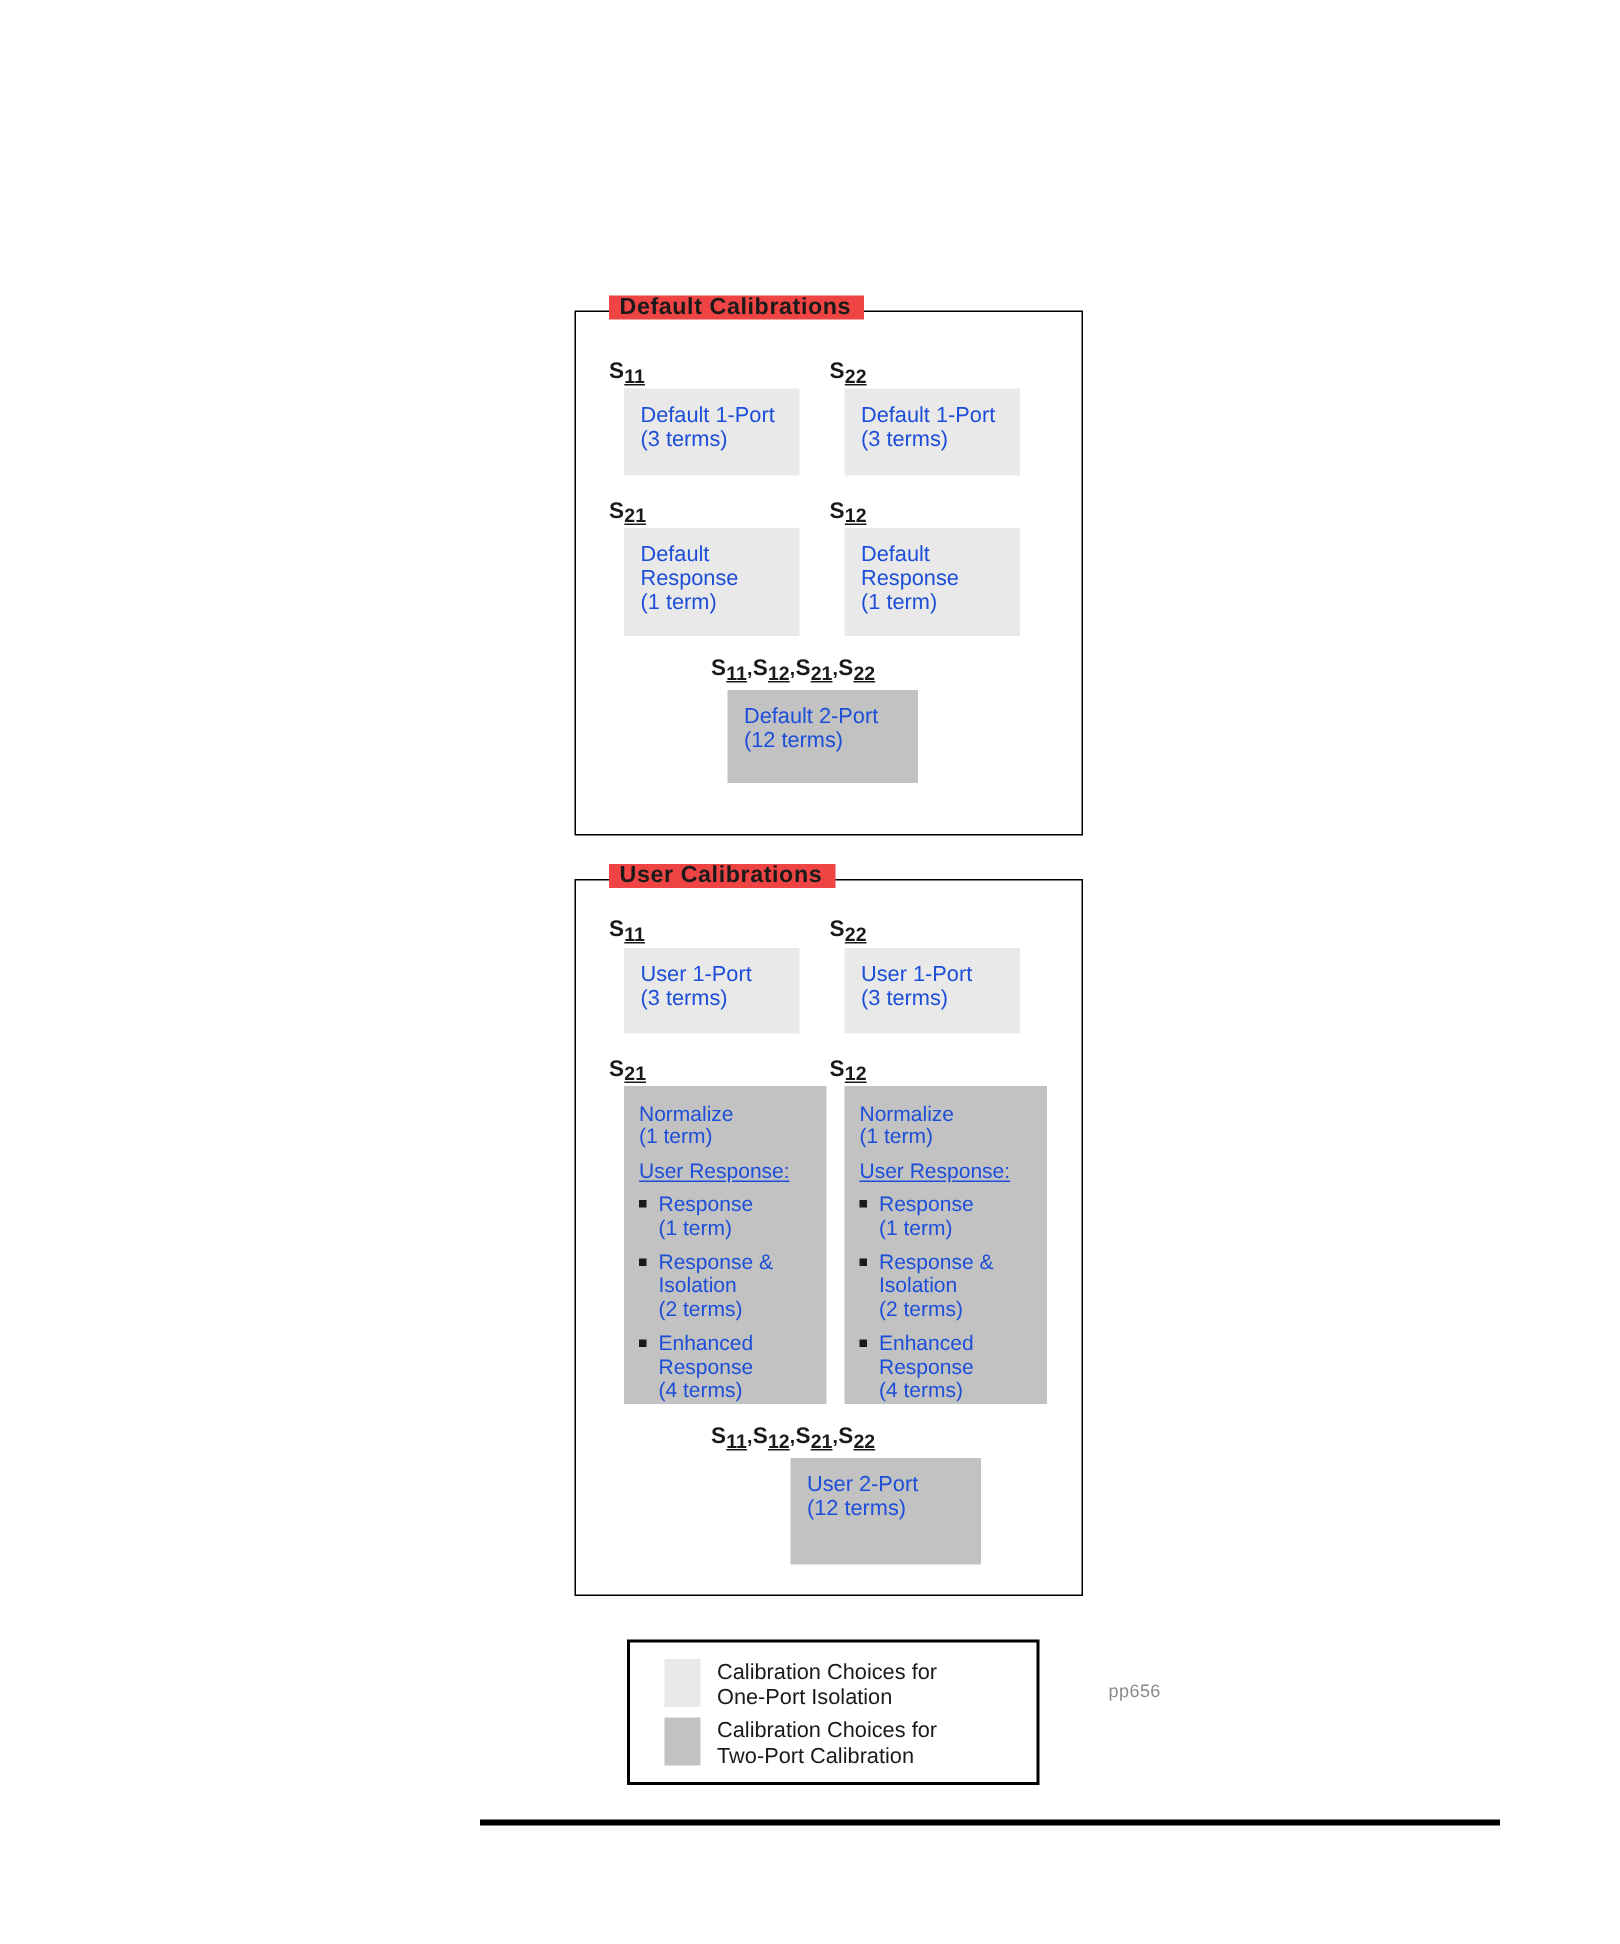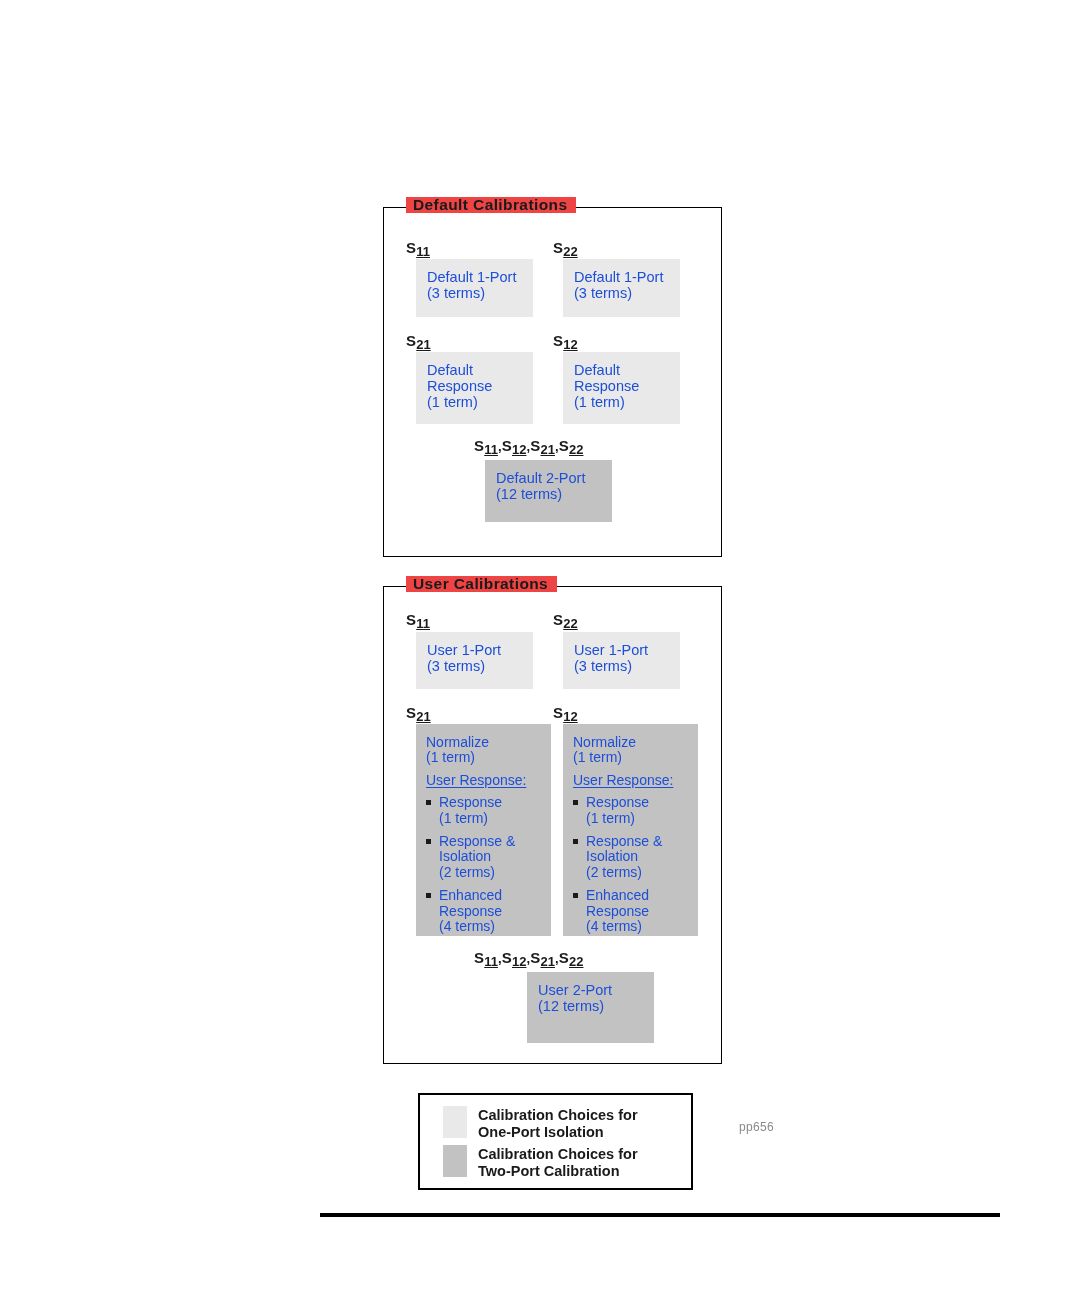--- a/index.html
+++ b/index.html
@@ -109,21 +109,20 @@
   #legend-box {
     position: absolute;
     border: 2px solid #000;
     box-sizing: border-box;
     background: #fff;
   }
   .legend-row {
     position: absolute;
     display: flex;
     align-items: flex-start;
-    font-weight: bold;
   }
   .legend-swatch {
     width: 24px;
     height: 32px;
     flex: 0 0 auto;
     margin-right: 11px;
   }
   .legend-swatch.light { background: #e9e9e9; }
   .legend-swatch.dark  { background: #c2c2c2; }
   .legend-text {

